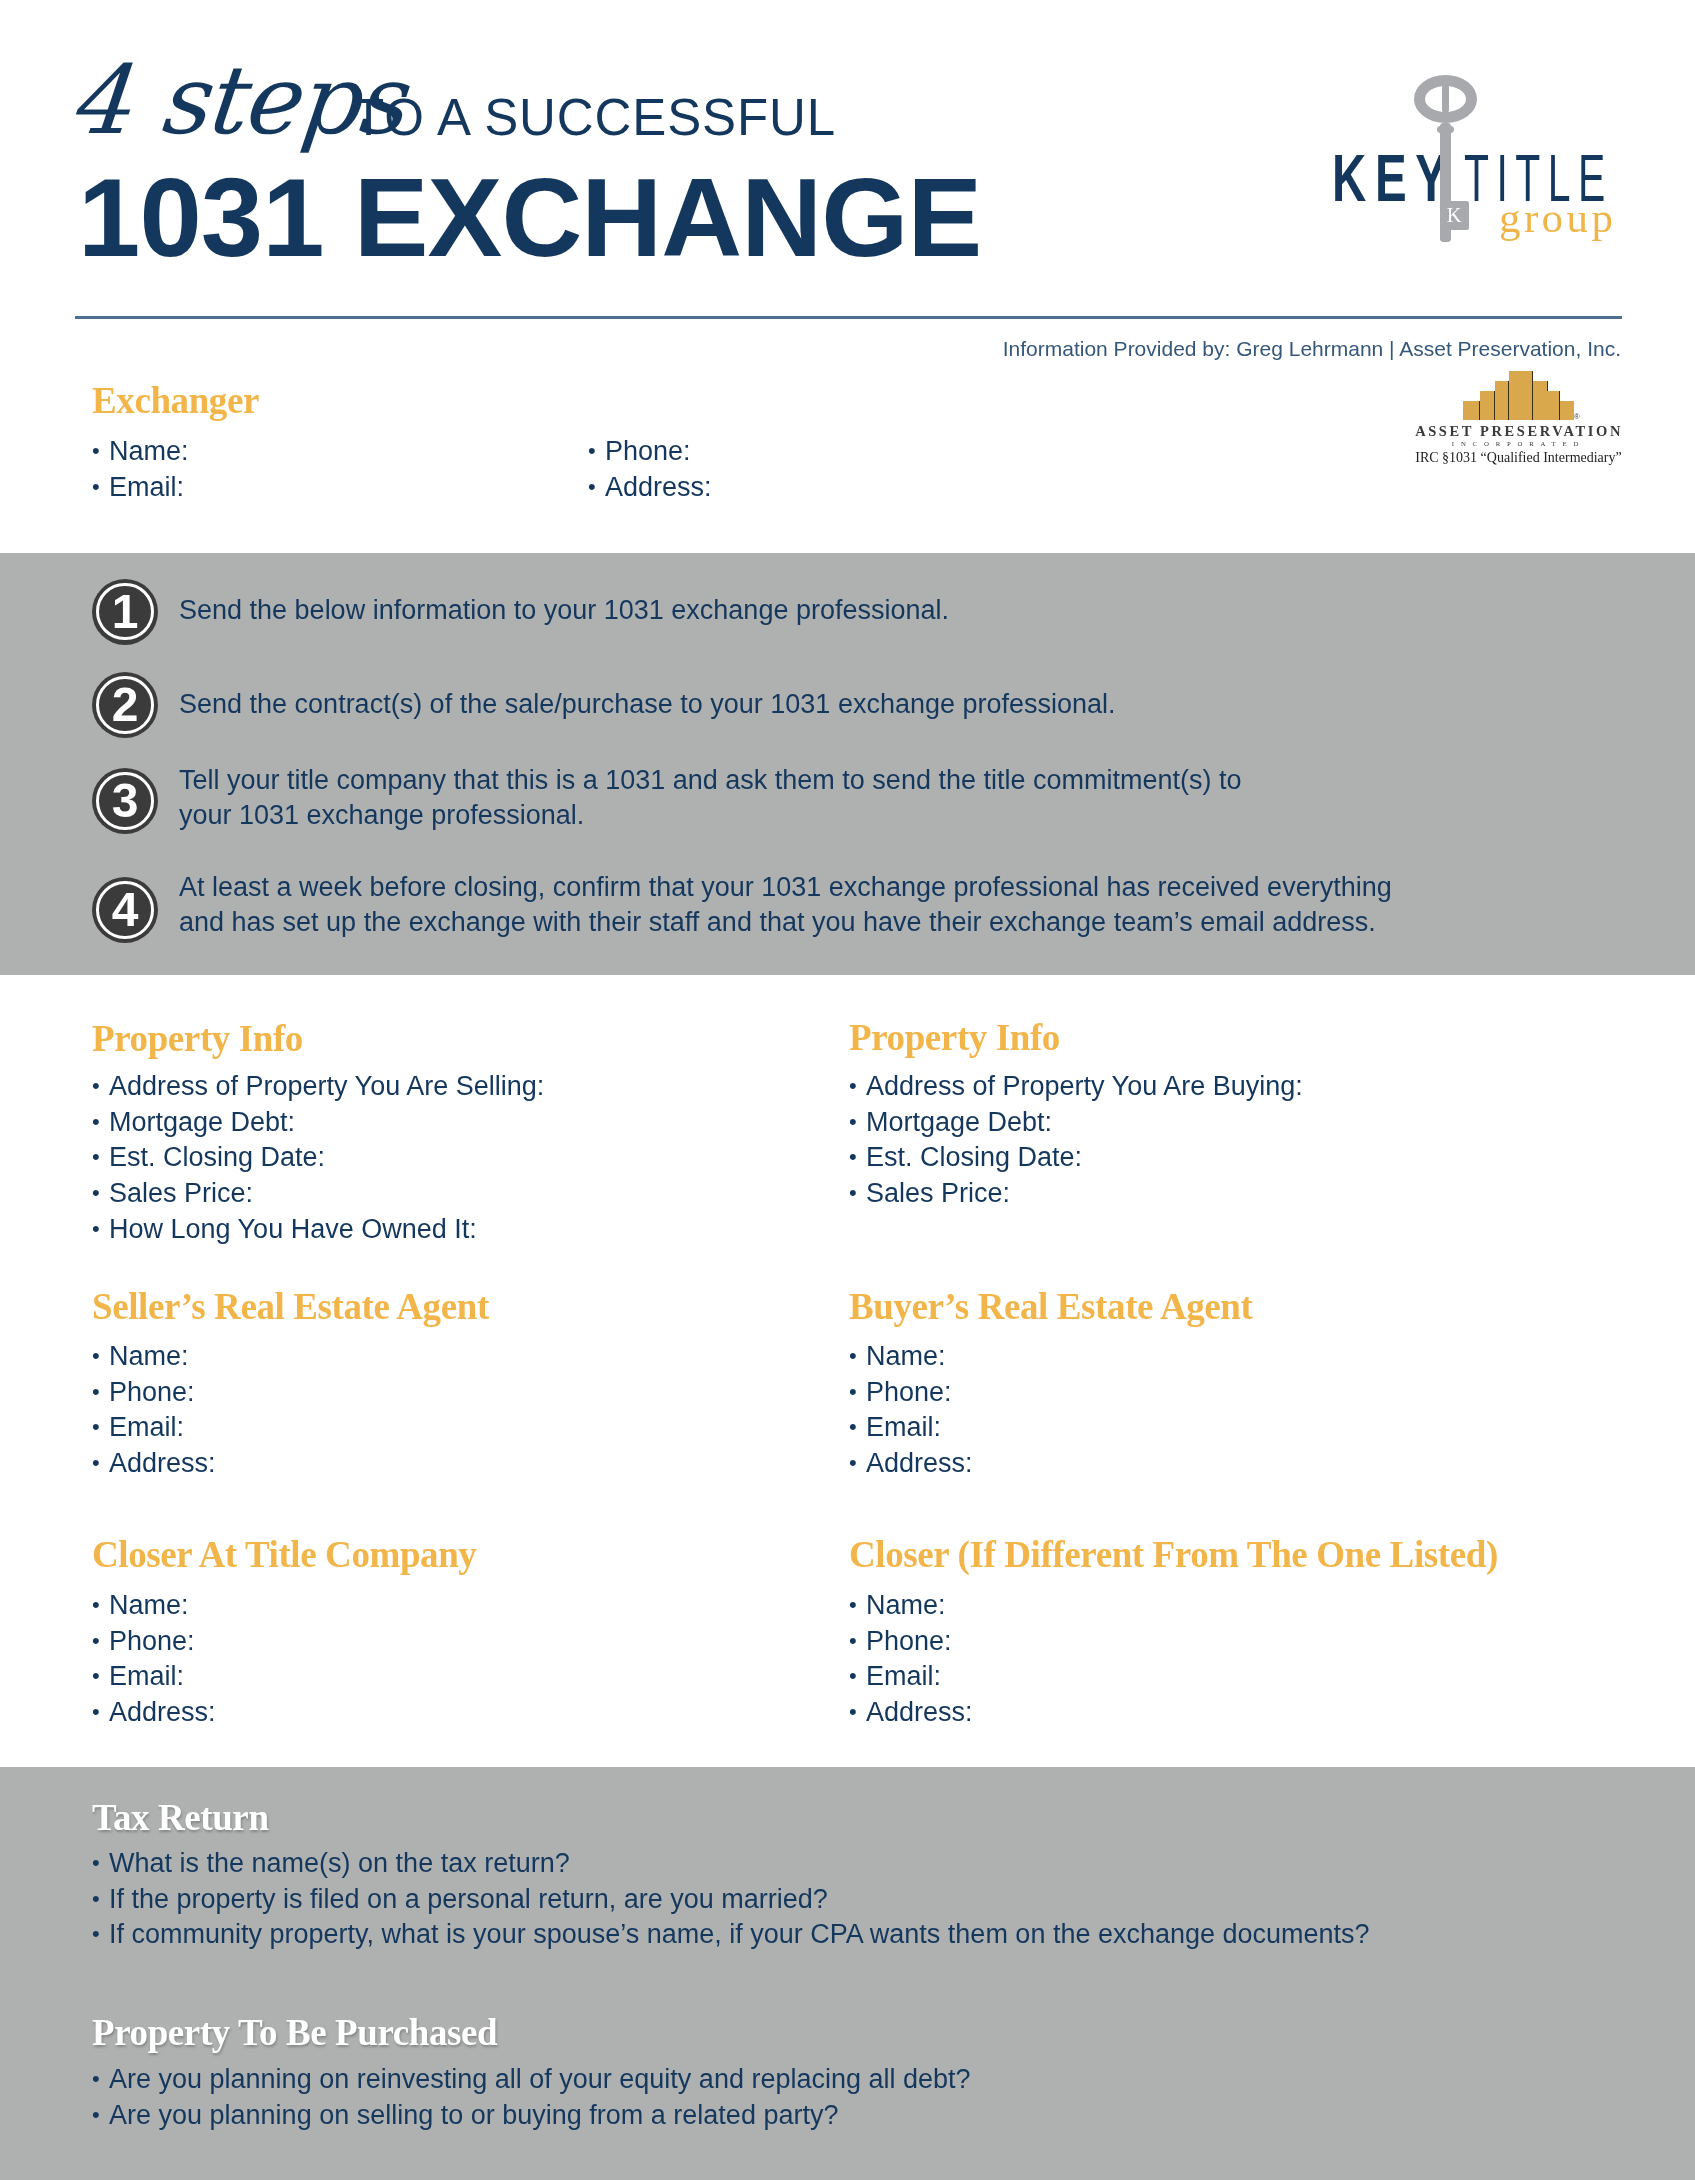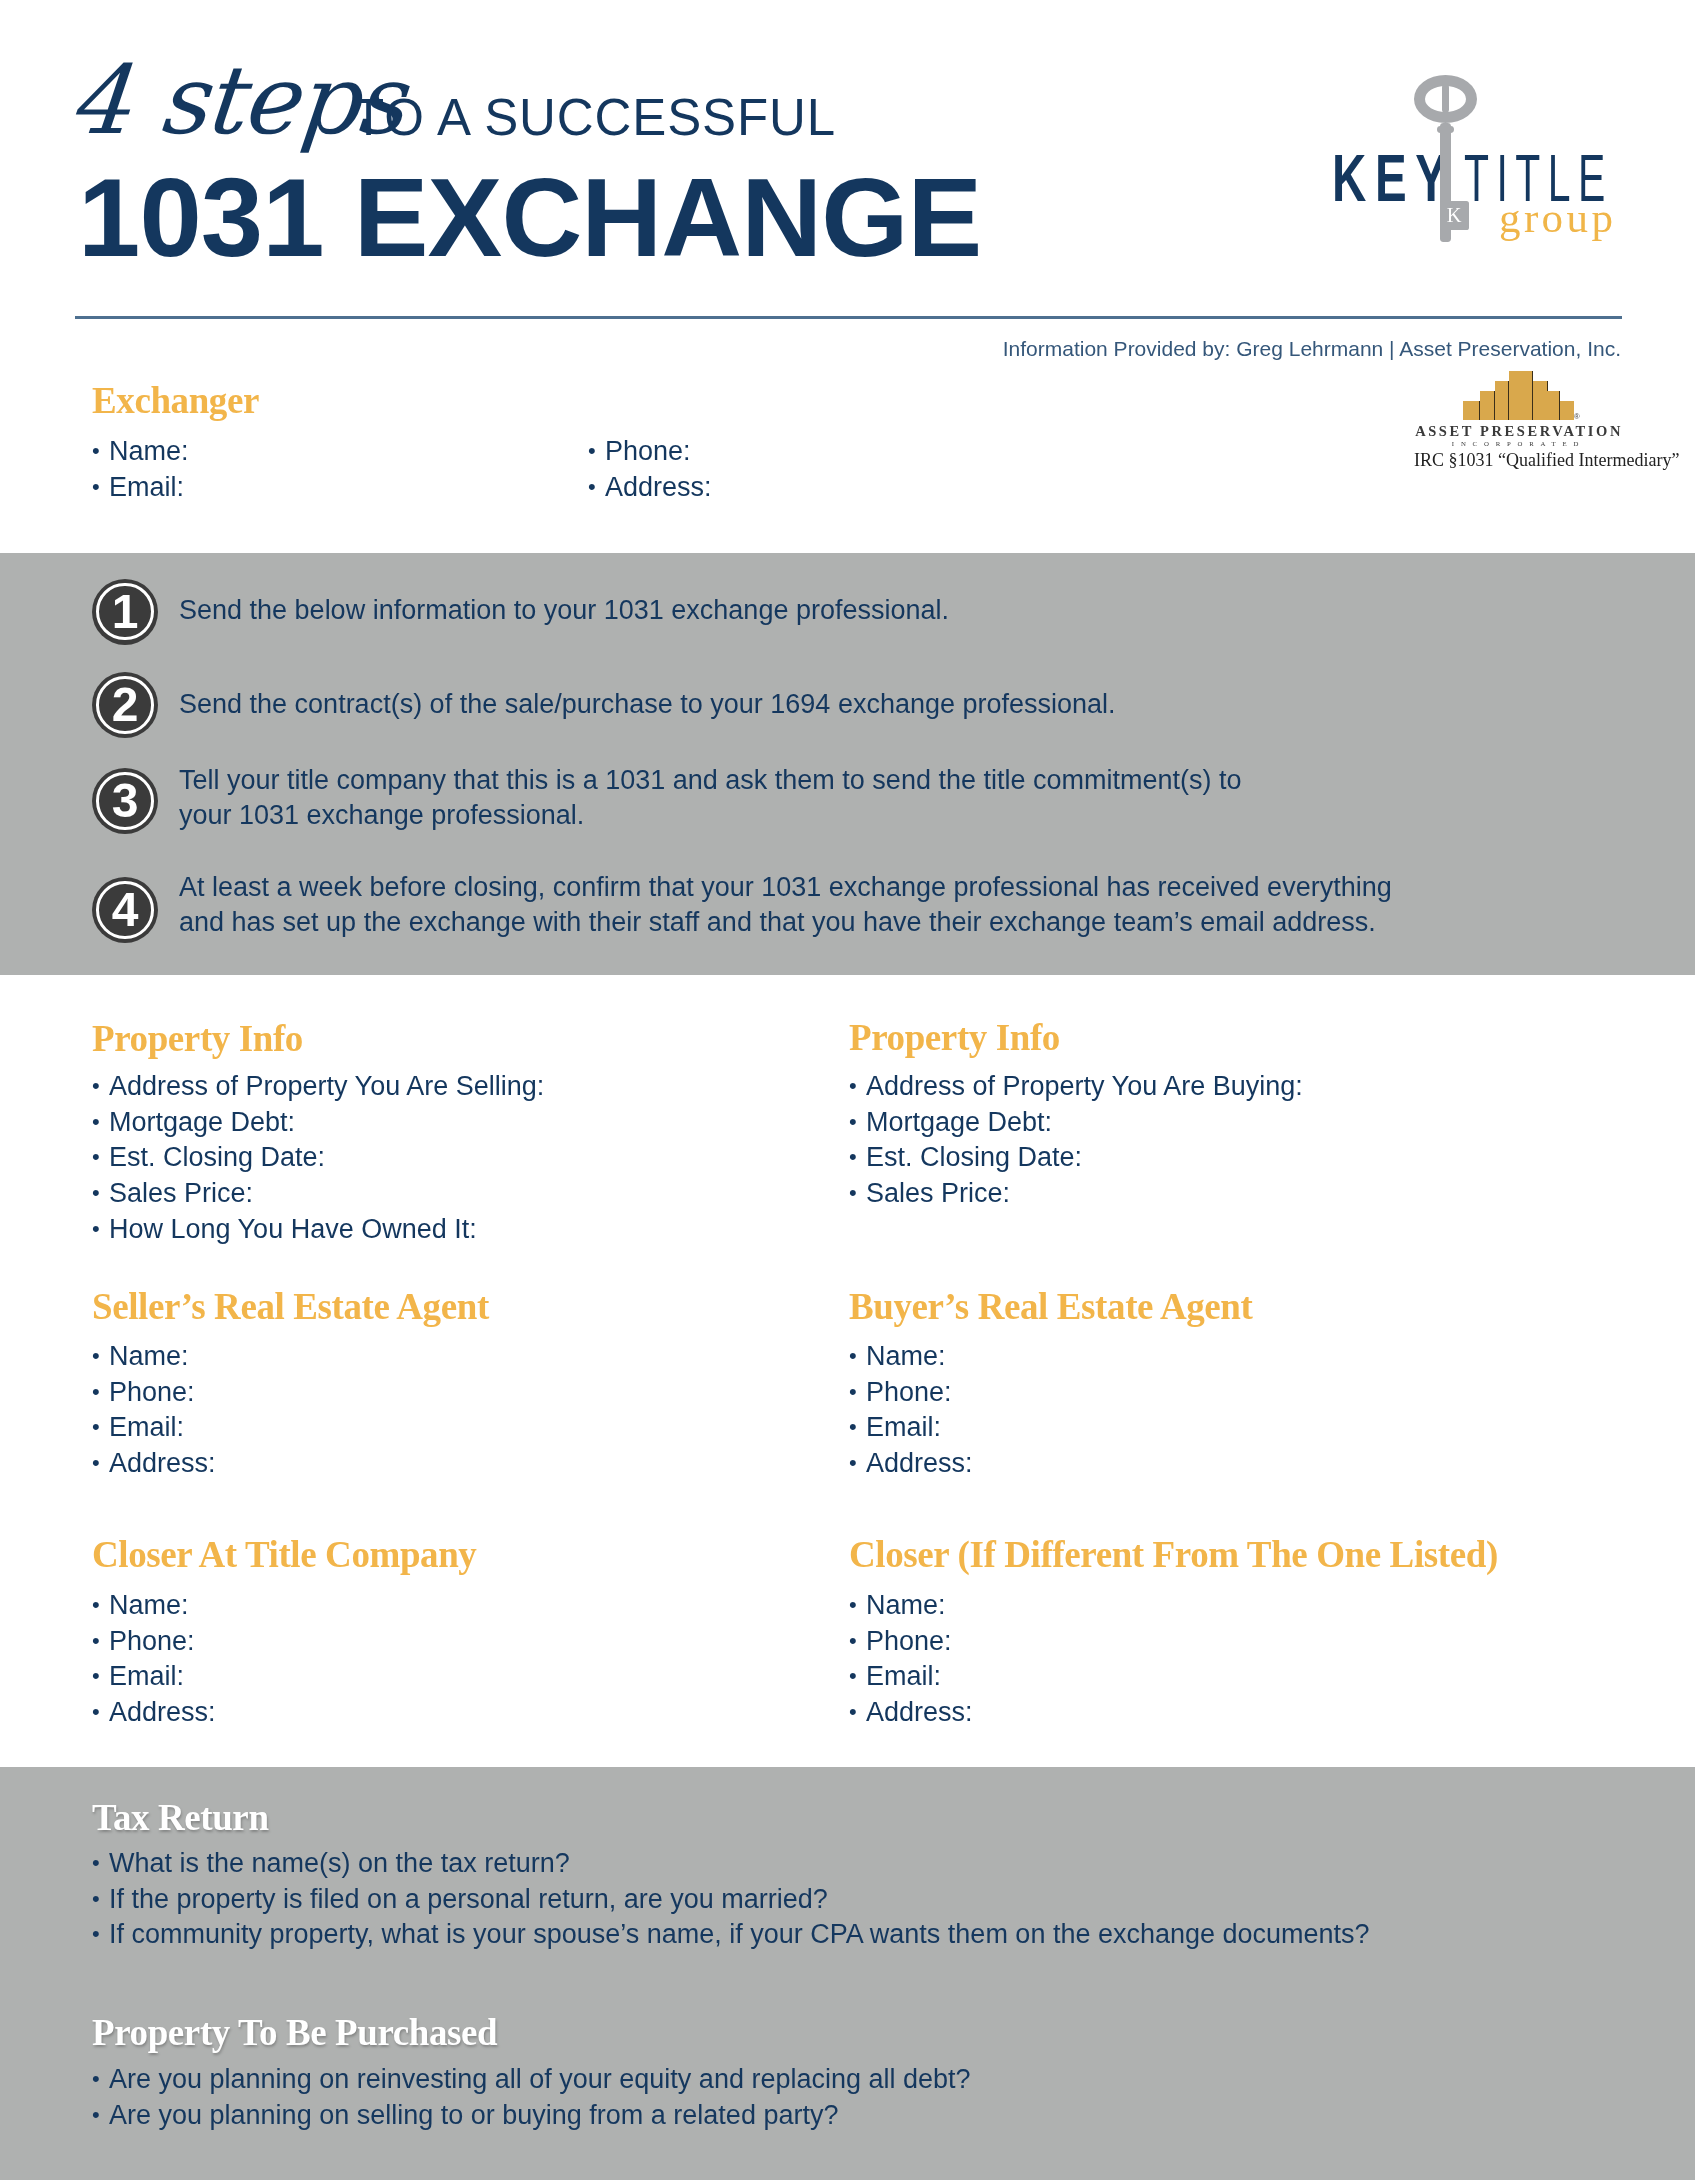--- a/index.html
+++ b/index.html
@@ -27,21 +27,21 @@
   .divider { left: 75px; top: 316px; width: 1547px; height: 2.6px; background: #4e7090; }
   .provided-by { right: 75px; top: 336px; font-size: 21px; color: #35577a; line-height: 1.2; }
 
   
   .logo-ap { left: 1414px; top: 368px; width: 209px; height: 98px; }
   .ap-bars { position: absolute; left: 49px; top: 2.6px; width: 109px; height: 49px; }
   .ap-bar { position: absolute; bottom: 0; background: #d9a84c; border-right: 1.7px solid #3a2f1a; }
   .ap-reg { position: absolute; left: 160px; top: 44px; font-size: 7.7px; color: #444; }
   .ap-name { position: absolute; left: 0; top: 55px; width: 209px; text-align: right; font-family: "Liberation Serif", serif; font-weight: bold; font-size: 14.5px; letter-spacing: 2.6px; color: #3a3a3a; white-space: nowrap; }
   .ap-inc { position: absolute; left: 0; top: 72px; width: 209px; text-align: center; font-family: "Liberation Serif", serif; font-size: 6.8px; letter-spacing: 6.8px; color: #3a3a3a; }
-  .ap-irc { position: absolute; left: 0; top: 82px; width: 209px; text-align: center; font-family: "Liberation Serif", serif; font-size: 18px; color: #222; white-space: nowrap; }
+  .ap-irc { position: absolute; left: 0; top: 82px; width: 209px; text-align: center; font-family: "Liberation Serif", serif; font-size: 14px; color: #222; white-space: nowrap; }
 
   
   .heading { font-family: "Liberation Serif", "DejaVu Serif", serif; font-size: 37px; font-weight: bold; color: #f2b54a; line-height: 1; letter-spacing: -0.4px; }
   .heading.white { color: #ffffff; text-shadow: 0.9px 1.7px 2.6px rgba(0,0,0,0.25); }
   .item { font-size: 27px; color: #14375e; line-height: 35px; white-space: nowrap; }
   .item::before { content: "\2022"; display: inline-block; width: 17px; font-size: 22px; vertical-align: 1.7px; }
 
   
   .band { left: 0; width: 1696px; background: #afb1b0; }
   .band-steps { top: 553px; height: 422px; }
@@ -108,21 +108,21 @@
     </div>
     <div class="step-text" style="top:14.5px;">
       <div>Send the below information to your 1031 exchange professional.</div>
     </div>
   </div>
   <div class="step" style="top:119px;">
     <div class="step-badge" style="top:0;">
       <div class="step-num">2</div>
     </div>
     <div class="step-text" style="top:15.3px;">
-      <div>Send the contract(s) of the sale/purchase to your 1694 exchange professional.</div>
+      <div>Send the contract(s) of the sale/purchase to your 1031 exchange professional.</div>
     </div>
   </div>
   <div class="step" style="top:215px;">
     <div class="step-badge" style="top:0;">
       <div class="step-num">3</div>
     </div>
     <div class="step-text" style="top:-5.1px;">
       <div>Tell your title company that this is a 1031 and ask them to send the title commitment(s) to</div>
       <div>your 1031 exchange professional.</div>
     </div>

